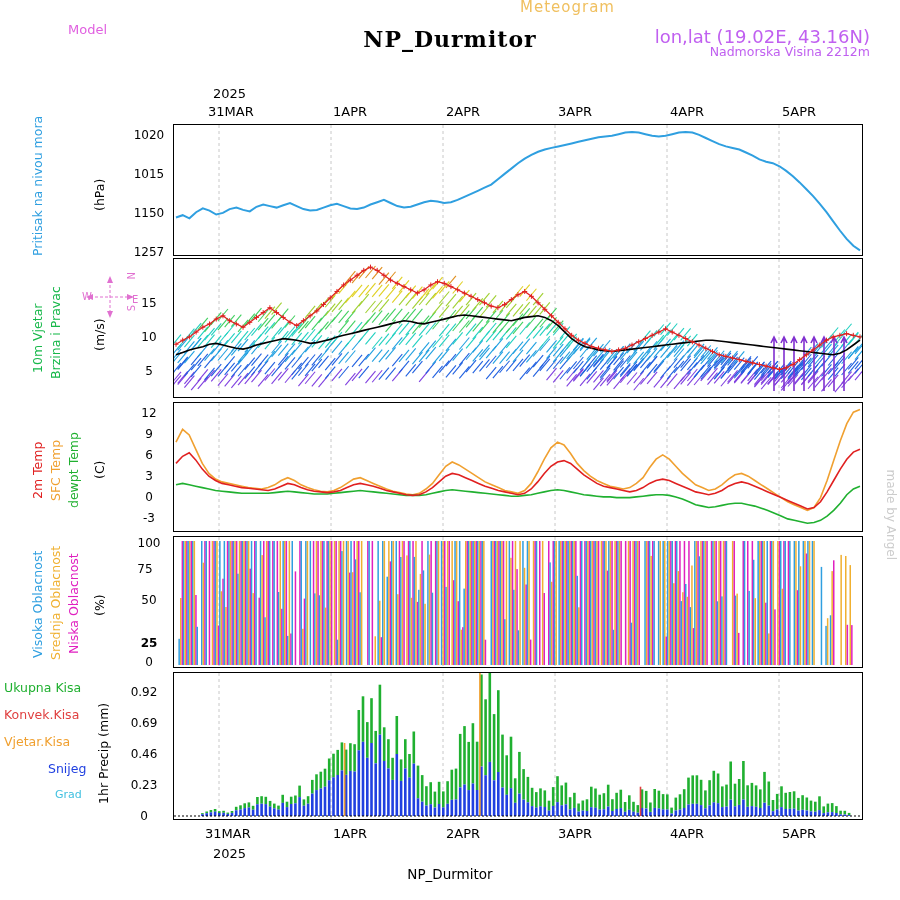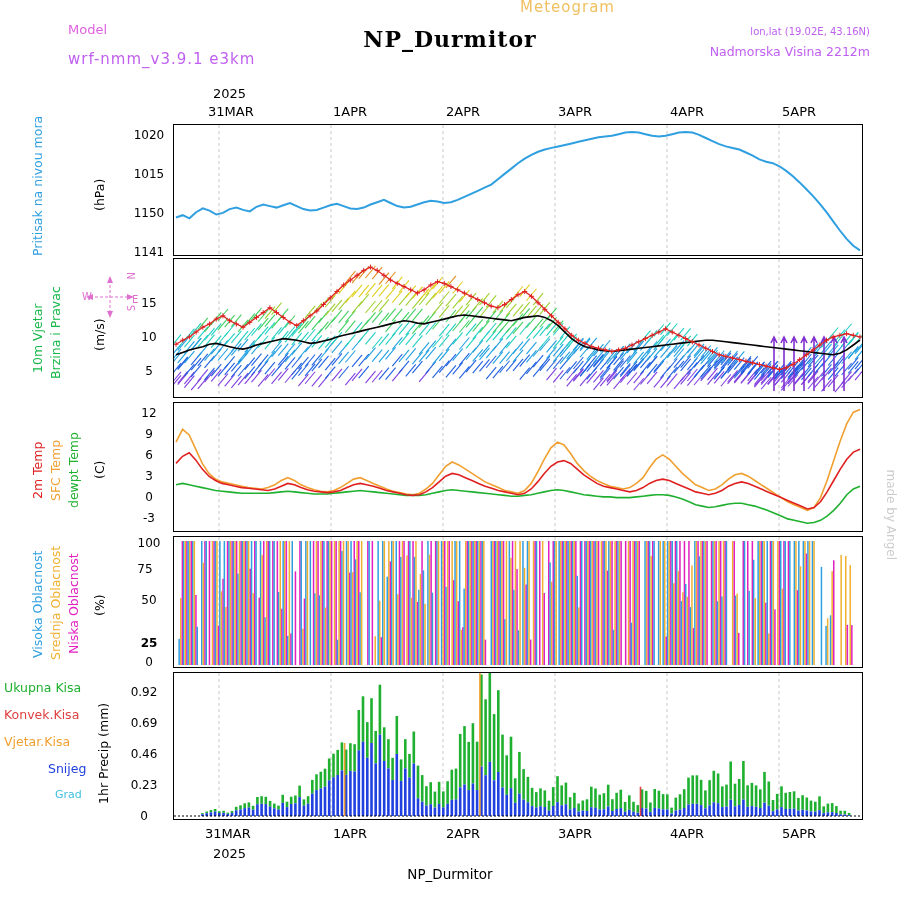--- a/index.html
+++ b/index.html
@@ -4,21 +4,21 @@
 <style>
   html,body{margin:0;padding:0;}
   body{width:900px;height:900px;background:#ffffff;font-family:"DejaVu Sans",sans-serif;overflow:hidden;position:relative;}
   .root{position:absolute;left:0;top:0;width:900px;height:900px;}
   .abs{position:absolute;}
   
   #meteogram-word{left:520px;top:-2px;font-size:15px;color:#f0c060;letter-spacing:1px;}
   #model-label{left:68px;top:22px;font-size:13px;color:#e060e0;}
   #model-name{left:68px;top:50px;font-size:15px;color:#c060f0;letter-spacing:1px;}
   #page-title{left:0;top:26px;width:900px;text-align:center;font-size:22px;font-weight:bold;color:#000;font-family:"DejaVu Serif",serif;letter-spacing:1px;}
-  #meta-lonlat{right:30px;top:26px;font-size:10px;color:#c060f0;text-align:right;}
+  #meta-lonlat{right:30px;top:26px;font-size:18px;color:#c060f0;text-align:right;}
   #meta-elev{right:30px;top:44px;font-size:12.5px;color:#c060f0;text-align:center;}
   #meta-modelelev{right:30px;top:62px;font-size:12.5px;color:#c060f0;text-align:right;}
   #made-by{right:2px;top:560px;font-size:12px;color:#cccccc;transform:rotate(90deg);transform-origin:right top;white-space:nowrap;}
   
   .toplabel{font-size:13px;color:#000;font-family:"DejaVu Sans",sans-serif;}
   
   .panel{position:absolute;border:1px solid #000;box-sizing:border-box;background:#fff;}
   .ytick{position:absolute;font-size:12px;color:#000;text-align:center;transform:translateY(-50%);}
   .yaxis-title{position:absolute;font-size:12.5px;writing-mode:vertical-rl;transform:rotate(180deg);text-align:center;white-space:nowrap;}
   .xlab{position:absolute;font-size:13px;color:#000;}
@@ -26,21 +26,20 @@
   #footer-year{left:213px;top:846px;font-size:13px;color:#000;}
   .wind-compass{position:absolute;font-size:10px;color:#e070d0;}
 </style>
 </head>
 <body>
 
 <div class="root">
 
   <div class="abs" id="meteogram-word">Meteogram</div>
   <div class="abs" id="model-label">Model</div>
-  <div class="abs" id="model-name">wrf-nmm_v3.9.1 e3km</div>
   <div class="abs" id="page-title">NP_Durmitor</div>
   <div class="abs" id="meta-lonlat">lon,lat (19.02E, 43.16N)</div>
   <div class="abs" id="meta-elev">Nadmorska Visina 2212m</div>
   <div class="abs" id="made-by">made by Angel</div>
 
   <div class="abs toplabel" style="left:213px;top:86px;">2025</div>
   <div class="abs toplabel" style="left:208px;top:104px;">31MAR</div>
   <div class="abs toplabel" style="left:333px;top:104px;">1APR</div>
   <div class="abs toplabel" style="left:446px;top:104px;">2APR</div>
   <div class="abs toplabel" style="left:558px;top:104px;">3APR</div>
@@ -53,21 +52,21 @@
         <line x1="45" y1="0" x2="45" y2="130"></line>
         <line x1="157" y1="0" x2="157" y2="130"></line>
         <line x1="269" y1="0" x2="269" y2="130"></line>
         <line x1="381" y1="0" x2="381" y2="130"></line>
         <line x1="493" y1="0" x2="493" y2="130"></line>
         <line x1="605" y1="0" x2="605" y2="130"></line>
       </g>
       <polyline id="pressure-line" fill="none" stroke="#2f9fe0" stroke-width="2" points="2.0,92.5 8.7,90.2 15.4,93.3 22.1,87.2 28.8,83.4 35.5,85.6 42.2,89.5 48.9,87.9 55.6,84.1 62.4,82.6 69.1,84.9 75.8,86.4 82.5,81.8 89.2,79.5 95.9,81.1 102.6,82.6 109.3,80.3 116.0,78.0 122.7,81.1 129.4,84.1 136.1,85.6 142.8,84.9 149.5,82.6 156.2,80.3 162.9,78.8 169.6,81.1 176.4,83.4 183.1,84.1 189.8,82.6 196.5,79.5 203.2,77.2 209.9,74.9 216.6,78.0 223.3,81.1 230.0,82.6 236.7,81.8 243.4,79.5 250.1,77.2 256.8,75.7 263.5,76.5 270.2,78.0 276.9,77.2 283.6,74.9 290.4,71.9 297.1,68.8 303.8,65.8 310.5,62.7 317.2,59.6 323.9,54.3 330.6,48.9 337.3,43.6 344.0,38.2 350.7,33.6 357.4,29.8 364.1,26.8 370.8,24.5 377.5,22.9 384.2,21.4 390.9,19.9 397.6,18.4 404.4,16.8 411.1,15.3 417.8,13.8 424.5,12.2 431.2,11.5 437.9,10.7 444.6,9.2 451.3,7.6 458.0,6.9 464.7,7.6 471.4,9.2 478.1,10.7 484.8,11.5 491.5,10.7 498.2,9.2 504.9,7.6 511.6,6.9 518.4,7.6 525.1,9.9 531.8,13.0 538.5,16.1 545.2,19.1 551.9,21.4 558.6,22.9 565.3,24.5 572.0,27.5 578.7,30.6 585.4,34.4 592.1,36.7 598.8,38.2 605.5,41.3 612.2,45.9 618.9,51.2 625.6,57.4 632.4,64.2 639.1,71.1 645.8,78.8 652.5,87.2 659.2,96.4 665.9,105.5 672.6,113.9 679.3,120.8 686.0,125.4"></polyline>
     </svg>
   </div>
-  <div class="ytick" style="left:128px;top:252px;width:42px;">1141</div>
+  <div class="ytick" style="left:128px;top:252px;width:42px;">1257</div>
   <div class="ytick" style="left:128px;top:213px;width:42px;">1150</div>
   <div class="ytick" style="left:128px;top:174px;width:42px;">1015</div>
   <div class="ytick" style="left:128px;top:135px;width:42px;">1020</div>
   <div class="yaxis-title" style="left:30px;top:124px;height:132px;color:#2f9fe0;">Pritisak na nivou mora</div>
   <div class="yaxis-title" style="left:92px;top:160px;height:70px;color:#000;">(hPa)</div>
 
   <div class="panel" id="panel-wind" style="left:173px;top:258px;width:690px;height:140px;">
     <svg width="688" height="138" viewBox="0 0 688 138" preserveAspectRatio="none">
       <g stroke="#c8c8c8" stroke-width="1" stroke-dasharray="3,3">
         <line x1="45" y1="0" x2="45" y2="138"></line>

